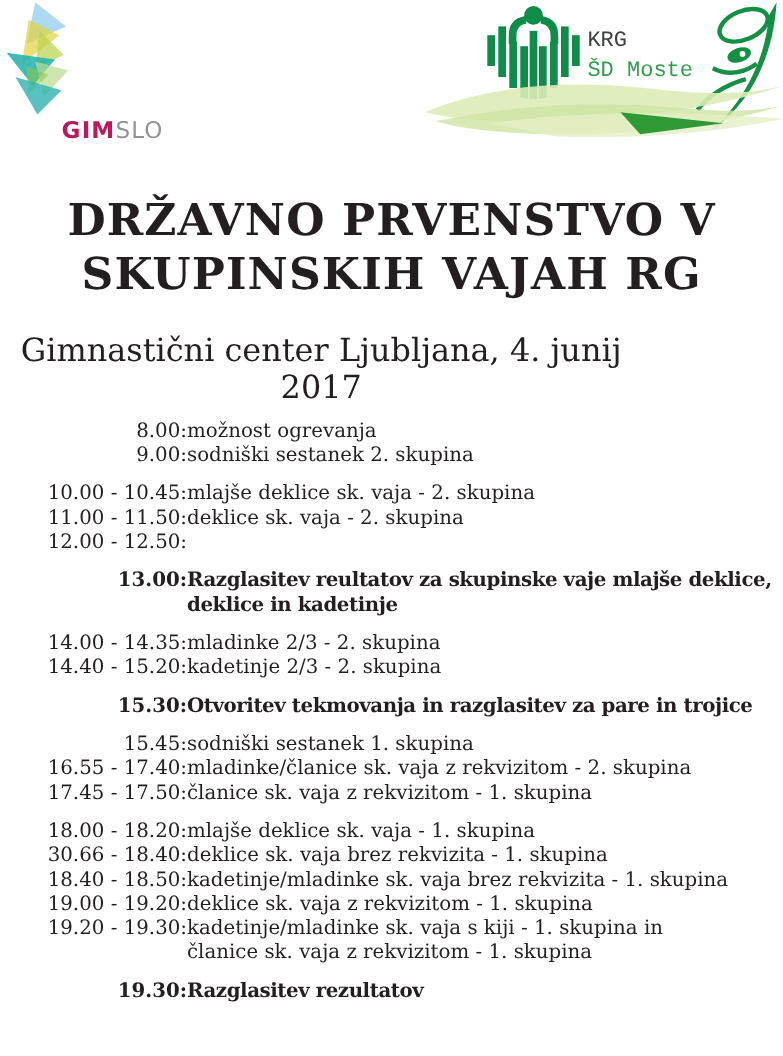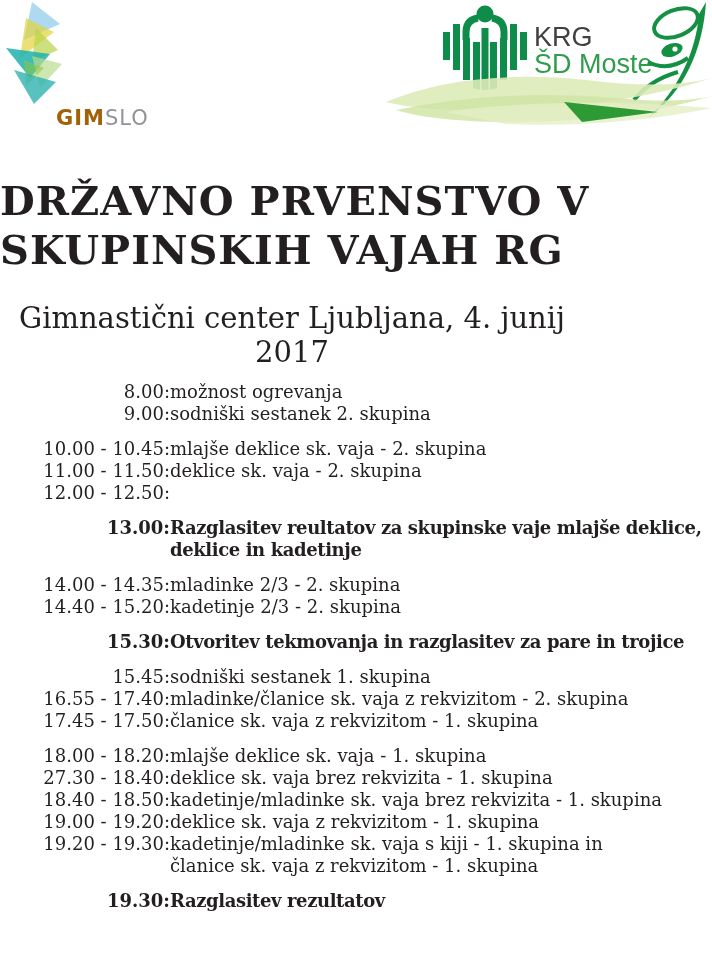--- a/index.html
+++ b/index.html
@@ -4,35 +4,35 @@
 <style>
   html,body{margin:0;padding:0;background:#ffffff;}
   .page{position:relative;width:712px;height:960px;background:#ffffff;overflow:hidden;
         font-family:"DejaVu Serif","Liberation Serif",serif;color:#231f20;}
 
   
   .gimslo-mark{position:absolute;left:4px;top:2px;width:62px;height:106px;}
   .gimslo-word{position:absolute;left:56px;top:106px;
         font-family:"DejaVu Sans","Liberation Sans",sans-serif;
         font-size:21px;letter-spacing:1px;}
-  .gimslo-word .b{font-weight:bold;color:#a16207;margin-top:12px;}
+  .gimslo-word .b{font-weight:bold;color:#be185d;margin-top:12px;}
   .gimslo-word .l{font-weight:normal;color:#919396;}
 
   .krg-emblem{position:absolute;left:438px;top:-2px;width:94px;height:94px;}
   .krg-text{position:absolute;left:534px;top:24px;
-        font-family:Liberation Sans, sans-serif;
-        font-size:27px;line-height:27px;}
+        font-family:Liberation Mono, monospace;
+        font-size:20px;line-height:27px;}
   .krg-text .ln1{color:#3f4041;}
   .krg-text .ln2{color:#2f9e4c;}
 
   .gymnast{position:absolute;left:620px;top:0px;width:92px;height:140px;}
   .leafwave{position:absolute;left:386px;top:62px;width:326px;height:72px;}
 
   
-  .title{position:absolute;top:176px;left:0;width:712px;text-align:left;
+  .title{position:absolute;top:176px;left:0;width:712px;text-align:center;
          font-weight:bold;font-size:40px;line-height:49px;letter-spacing:1px;}
   .subtitle{position:absolute;top:301px;left:0;width:584px;text-align:center;
          font-size:29px;font-weight:normal;}
 
   
   .schedule{position:absolute;top:381px;left:38px;width:666px;font-size:18px;line-height:22px;}
   .block{margin-bottom:13px;}
   .block.bold{font-weight:bold;}
   .block.bold .desc{letter-spacing:-0.4px;}
   .row{display:flex;align-items:flex-start;}
@@ -168,21 +168,21 @@
           <span class="time">17.45 - 17.50:</span>
           <span class="desc">članice sk. vaja z rekvizitom - 1. skupina</span>
         </div>
       </div>
       <div class="block">
         <div class="row">
           <span class="time">18.00 - 18.20:</span>
           <span class="desc">mlajše deklice sk. vaja - 1. skupina</span>
         </div>
         <div class="row">
-          <span class="time">27.30 - 18.40:</span>
+          <span class="time">30.66 - 18.40:</span>
           <span class="desc">deklice sk. vaja brez rekvizita - 1. skupina</span>
         </div>
         <div class="row">
           <span class="time">18.40 - 18.50:</span>
           <span class="desc">kadetinje/mladinke sk. vaja brez rekvizita - 1. skupina</span>
         </div>
         <div class="row">
           <span class="time">19.00 - 19.20:</span>
           <span class="desc">deklice sk. vaja z rekvizitom - 1. skupina</span>
         </div>

